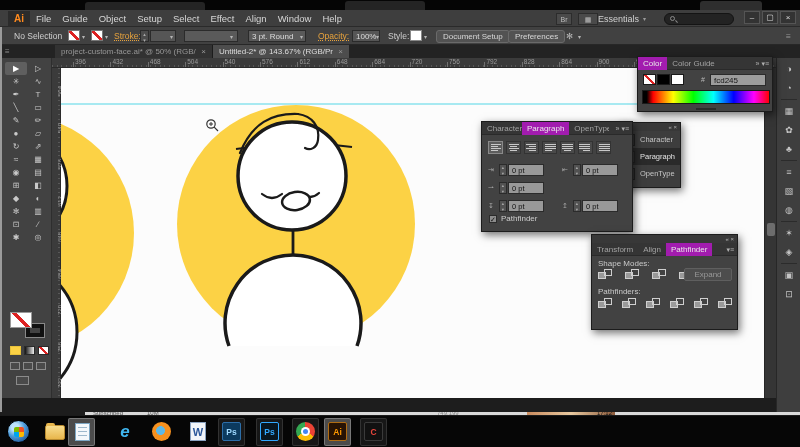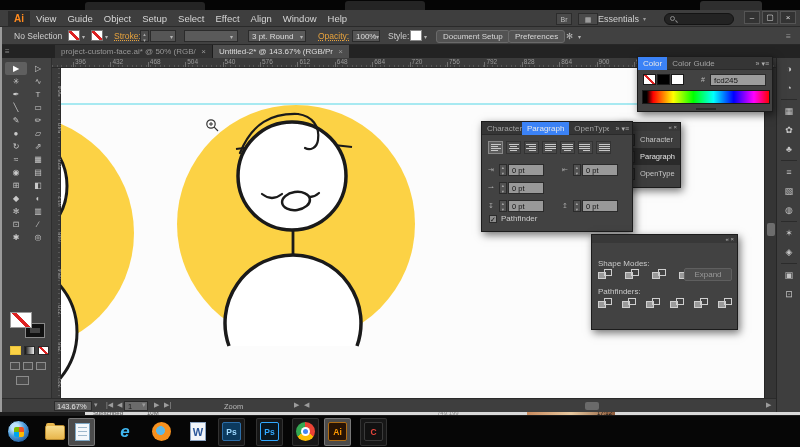--- a/index.html
+++ b/index.html
@@ -64,21 +64,21 @@
   
   #vscroll{left:764px;top:68px;width:12px;height:330px;background:#353535;border-left:1px solid #262626;}
   #vscroll-thumb{left:2px;top:155px;width:8px;height:13px;background:#6d6d6d;border-radius:2px;}
   #right-dock{left:776px;top:58px;width:24px;height:354px;background:#3e3e3e;border-left:1px solid #272727;}
   .dock-ico{width:24px;height:15px;margin-top:4px;color:#c4c4c4;font-size:9px;text-align:center;line-height:15px;}
   .dock-div{width:16px;height:1px;background:#2b2b2b;margin:3px auto 0;}
   
   .panel{position:absolute;background:#424242;border:1px solid #1c1c1c;box-shadow:2px 3px 8px rgba(0,0,0,.55);}
   .panel-tabs{position:relative;height:13px;background:#353535;border-bottom:1px solid #2a2a2a;display:flex;}
   .ptab{height:13px;font-size:8px;color:#a2a2a2;padding:0 5px;line-height:13px;overflow:hidden;white-space:nowrap;}
-  .ptab.active{background:#3b82f6;color:#e8e8e8;}
+  .ptab.active{background:#a21caf;color:#e8e8e8;}
   .panel-hdr-icons{position:absolute;right:3px;top:0;color:#b0b0b0;font-size:7px;line-height:13px;}
   .mini-hdr{height:8px;background:#383838;color:#b0b0b0;font-size:6px;text-align:right;padding-right:3px;line-height:8px;}
   
   #color-panel{left:637px;top:56px;width:136px;height:56px;}
   #color-swatches{position:absolute;left:5px;top:17px;display:flex;gap:1px;}
   .csw{width:13px;height:11px;border:1px solid #1a1a1a;}
   #hex-field{position:absolute;left:72px;top:17px;width:56px;height:12px;background:#9c9c9c;border:1px solid #2b2b2b;color:#161616;font-size:8px;padding:0 3px;line-height:11px;}
   #hex-label{position:absolute;left:63px;top:19px;font-size:7px;color:#b8b8b8;}
   #spectrum{position:absolute;left:4px;top:33px;width:128px;height:14px;border:1px solid #1a1a1a;
     background:linear-gradient(to right,#000 0 3%,#f00 8%,#ff0 24%,#0f0 40%,#0ff 56%,#00f 72%,#f0f 88%,#f00 100%);}
@@ -146,21 +146,21 @@
 
   <div id="top-strip" class="abs">
     <div class="bg-frag" style="left:85px;top:2px;width:120px;height:8px;"></div>
     <div class="bg-frag" style="left:345px;top:1px;width:80px;height:9px;"></div>
     <div class="bg-frag" style="left:700px;top:1px;width:62px;height:9px;background:#2e2e2e;"></div>
   </div>
 
   <div id="menubar" class="abs">
     <div id="ai-logo" class="abs">Ai</div>
     <div id="menu-items" class="abs">
-        <span class="menu-item">View</span>
+        <span class="menu-item">File</span>
         <span class="menu-item">Guide</span>
         <span class="menu-item">Object</span>
         <span class="menu-item">Setup</span>
         <span class="menu-item">Select</span>
         <span class="menu-item">Effect</span>
         <span class="menu-item">Align</span>
         <span class="menu-item">Window</span>
         <span class="menu-item">Help</span>
       </div>
     <div class="mb-icon abs" style="left:556px;">Br</div>
@@ -485,20 +485,26 @@
       <span class="pf-input">0 pt</span>
     </div>
     <div id="hyph-row">
       <span id="hyph-box">✓</span>
       <span>Pathfinder</span>
     </div>
   </div>
 
   <div id="pf-panel" class="panel">
     <div class="mini-hdr"><span>«</span> <span>×</span></div>
+    <div class="panel-tabs">
+      <span class="ptab">Transform</span>
+      <span class="ptab">Align</span>
+      <span class="ptab active">Pathfinder</span>
+      <span class="panel-hdr-icons"><span>▾≡</span></span>
+    </div>
     <span class="pf-label" style="top:24px;">Shape Modes:</span>
     <div class="pf-icons" style="top:34px;" id="shape-modes-row">
         <div class="ol-icon">
           <div class="sq1"></div>
           <div class="sq2"></div>
         </div>
         <div class="ol-icon">
           <div class="sq1"></div>
           <div class="sq2"></div>
         </div>
@@ -534,35 +540,20 @@
           <div class="sq1"></div>
           <div class="sq2"></div>
         </div>
         <div class="ol-icon">
           <div class="sq1"></div>
           <div class="sq2"></div>
         </div>
       </div>
   </div>
 
-  <div id="statusbar" class="abs">
-    <div id="zoom-field" class="abs">143.67%</div>
-    <span class="sb-ico" style="left:92px;">▾</span>
-    <span class="sb-ico" style="left:104px;">|◀</span>
-    <span class="sb-ico" style="left:115px;">◀</span>
-    <div id="ab-field" class="abs">1</div>
-    <span class="sb-ico" style="left:140px;">▾</span>
-    <span class="sb-ico" style="left:152px;">▶</span>
-    <span class="sb-ico" style="left:162px;">▶|</span>
-    <span class="abs" style="left:222px;top:3px;">Zoom</span>
-    <span class="sb-ico" style="left:292px;">▶</span>
-    <span class="sb-ico" style="left:302px;">◀</span>
-    <div id="hscroll-thumb" class="abs"></div>
-    <span class="sb-ico" style="left:764px;">▶</span>
-  </div>
 
   <div id="bg-sliver" class="abs">
     <span style="position:absolute;left:8px;top:-2px;">Subscribed</span>
     <span style="position:absolute;left:62px;top:-2px;">10M</span>
     <span style="position:absolute;left:352px;top:-2px;color:#888;">749,199</span>
     <div class="sliver-thumb" style="left:442px;width:88px;background:linear-gradient(90deg,#c98b5e,#e8c9a0,#8c5a3a);"></div>
     <span style="position:absolute;left:512px;top:-2px;color:#111;">17:12</span>
   </div>
 
   <div id="taskbar" class="abs">

